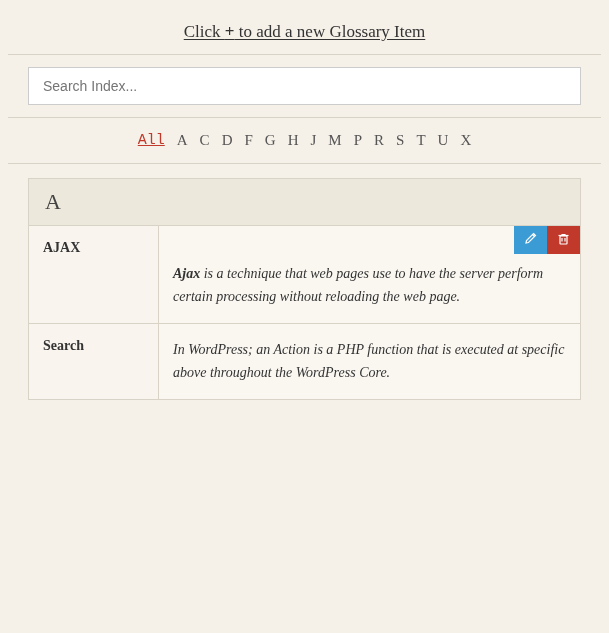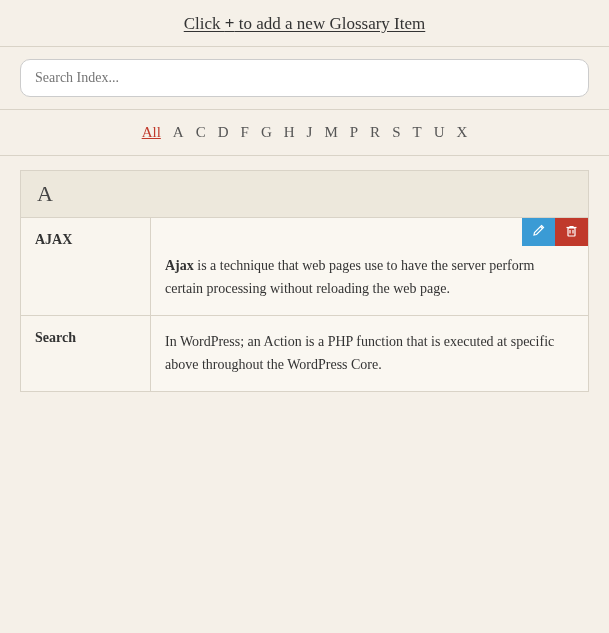--- a/index.html
+++ b/index.html
@@ -11,21 +11,21 @@
     body {
       width: 609px;
       min-height: 633px;
       background-color: #f5f0e8;
       font-family: Georgia, 'Times New Roman', serif;
       color: #333;
     }
 
     .page-container {
       width: 609px;
-      padding: 0;
+      padding: 8px;
       background-color: #f5f0e8;
     }
 
     .header-section {
       text-align: center;
       padding: 14px 20px 12px;
       border-bottom: 1px solid #d9d3c7;
     }
 
     .header-text {
@@ -46,24 +46,24 @@
       padding: 12px 20px;
       border-bottom: 1px solid #d9d3c7;
     }
 
     .search-input {
       width: 100%;
       padding: 10px 14px;
       border: 1px solid #ccc;
       background: #fff;
       font-size: 14px;
-      font-family: Liberation Serif, serif;
+      font-family: Liberation Sans, sans-serif;
       color: #999;
       outline: none;
-      border-radius: 10px;
+      border-radius: 0;
     }
 
     .alphabet-nav {
       display: flex;
       flex-wrap: wrap;
       justify-content: center;
       gap: 4px;
       padding: 12px 20px;
       border-bottom: 1px solid #d9d3c7;
     }
@@ -73,20 +73,21 @@
       color: #555;
       cursor: pointer;
       padding: 2px 4px;
       font-family: Georgia, serif;
       text-decoration: none;
     }
 
     .alpha-link.active {
       color: #c0392b;
       text-decoration: underline;
+      font-family: Liberation Mono, monospace;
     }
 
     .glossary-section {
       padding: 0 20px;
     }
 
     .letter-header {
       background-color: #ede8dc;
       padding: 10px 16px;
       margin: 14px 0 0 0;
@@ -130,20 +131,21 @@
     }
 
     .def-cell {
       padding: 14px 14px 14px 14px;
       vertical-align: top;
       font-size: 14px;
       font-family: Georgia, serif;
       line-height: 1.6;
       background-color: #faf7f1;
       position: relative;
+      font-style: italic;
     }
 
     .def-cell.first-row {
       padding-top: 36px;
     }
 
     .action-buttons {
       position: absolute;
       top: 0;
       right: 0;

